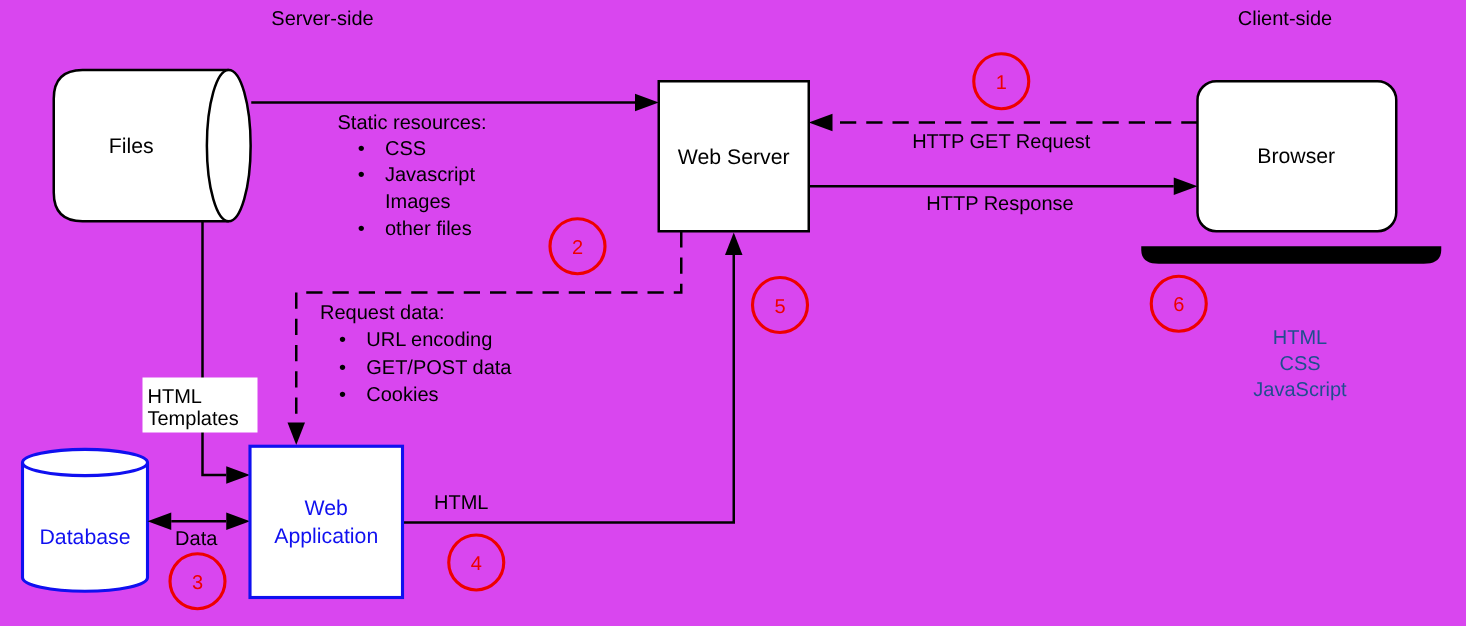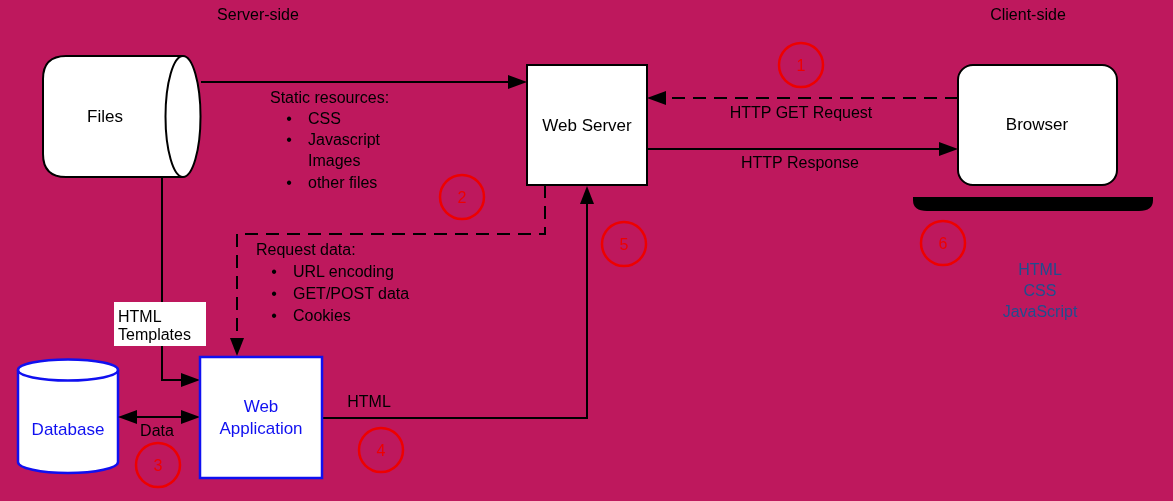--- a/index.html
+++ b/index.html
@@ -1,16 +1,16 @@
 <!DOCTYPE html>
 <html style="--line-black: #000000; --shape-blue: #1010f0; --steel-blue: #1f4e8f; --callout-red: #ee0000;"><head>
 <meta charset="utf-8">
 <style>
   html,body{margin:0;padding:0;background:#fff;}
-  #canvas{position:relative;width:1173px;height:501px;background:#be185d;overflow:hidden;}
+  #canvas{position:relative;width:1173px;height:501px;background:#d946ef;overflow:hidden;}
   svg{display:block;}
   .ln{fill:none;stroke:var(--line-black,#000);stroke-width:2;}
   .dash{stroke-dasharray:13 8;}
   .shape{fill:#fff;stroke:var(--line-black,#000);stroke-width:2;}
   .shape-blue{fill:#fff;stroke:var(--shape-blue,#1010f0);stroke-width:2.5;}
   .ah{fill:var(--line-black,#000);stroke:none;}
   .bar{fill:var(--line-black,#000);stroke:none;}
   .t{font-family:"Liberation Sans",sans-serif;font-size:16px;fill:#000;}
   .t17{font-size:17px;}
   .mid{text-anchor:middle;}

